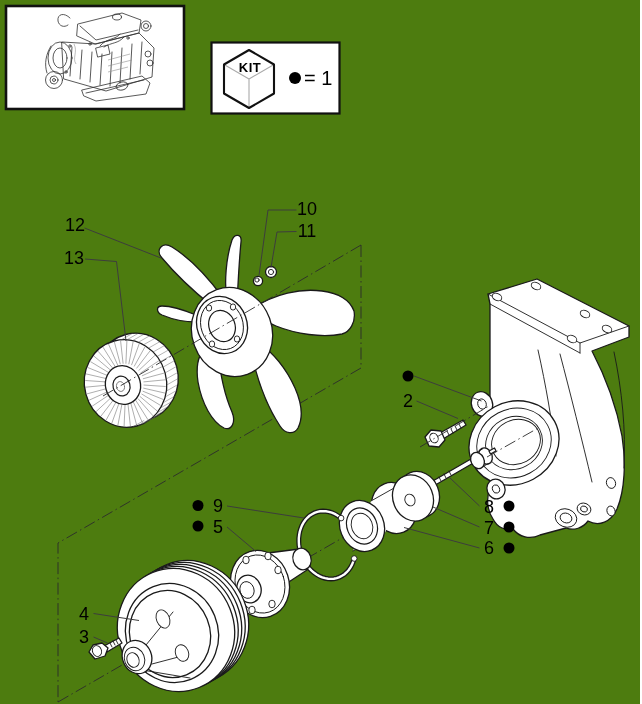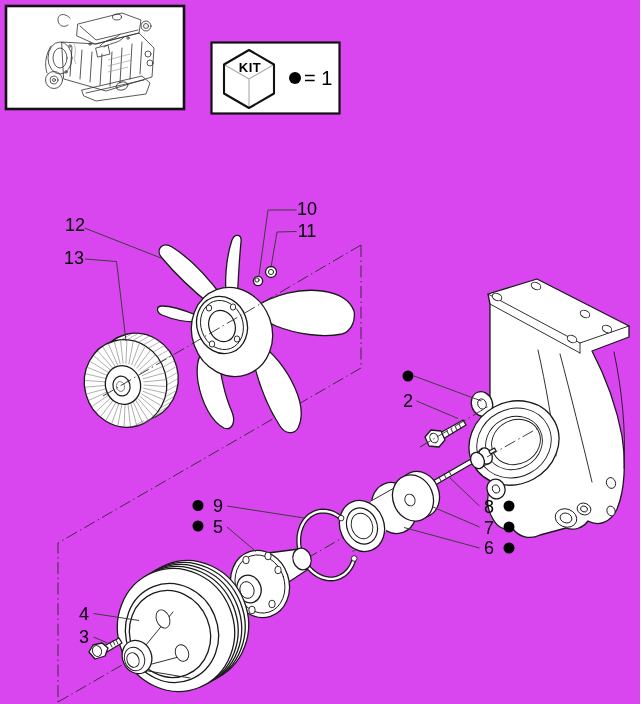--- a/index.html
+++ b/index.html
@@ -1,16 +1,16 @@
 <!DOCTYPE html>
 <html><head>
 <meta charset="utf-8">
 <style>
   html,body{margin:0;padding:0;background:#ffffff;}
-  .stage{position:relative;width:640px;height:704px;background:#d946ef;overflow:hidden;}
+  .stage{position:relative;width:640px;height:704px;background:#4d7c0f;overflow:hidden;}
   svg{position:absolute;left:0;top:0;}
   .part{fill:#ffffff;stroke:#1a1a1a;stroke-width:1.3;stroke-linejoin:round;stroke-linecap:round;}
   .detail{fill:none;stroke:#1a1a1a;stroke-width:0.9;stroke-linejoin:round;stroke-linecap:round;}
   .hole{fill:#ffffff;stroke:#1a1a1a;stroke-width:0.9;}
   .leader{fill:none;stroke:#3d3d3d;stroke-width:1;}
   .cline{fill:none;stroke:#2b2b2b;stroke-width:0.9;stroke-dasharray:12 3.5 1.5 3.5;}
   .callout{font-family:"Liberation Sans",sans-serif;font-size:18px;fill:#000;}
   .kitlbl{font-family:"Liberation Sans",sans-serif;font-size:13px;font-weight:bold;fill:#000;letter-spacing:.5px;}
   .eqlbl{font-family:"Liberation Sans",sans-serif;font-size:20px;fill:#000;}
   .bullet{fill:#000;stroke:none;}

